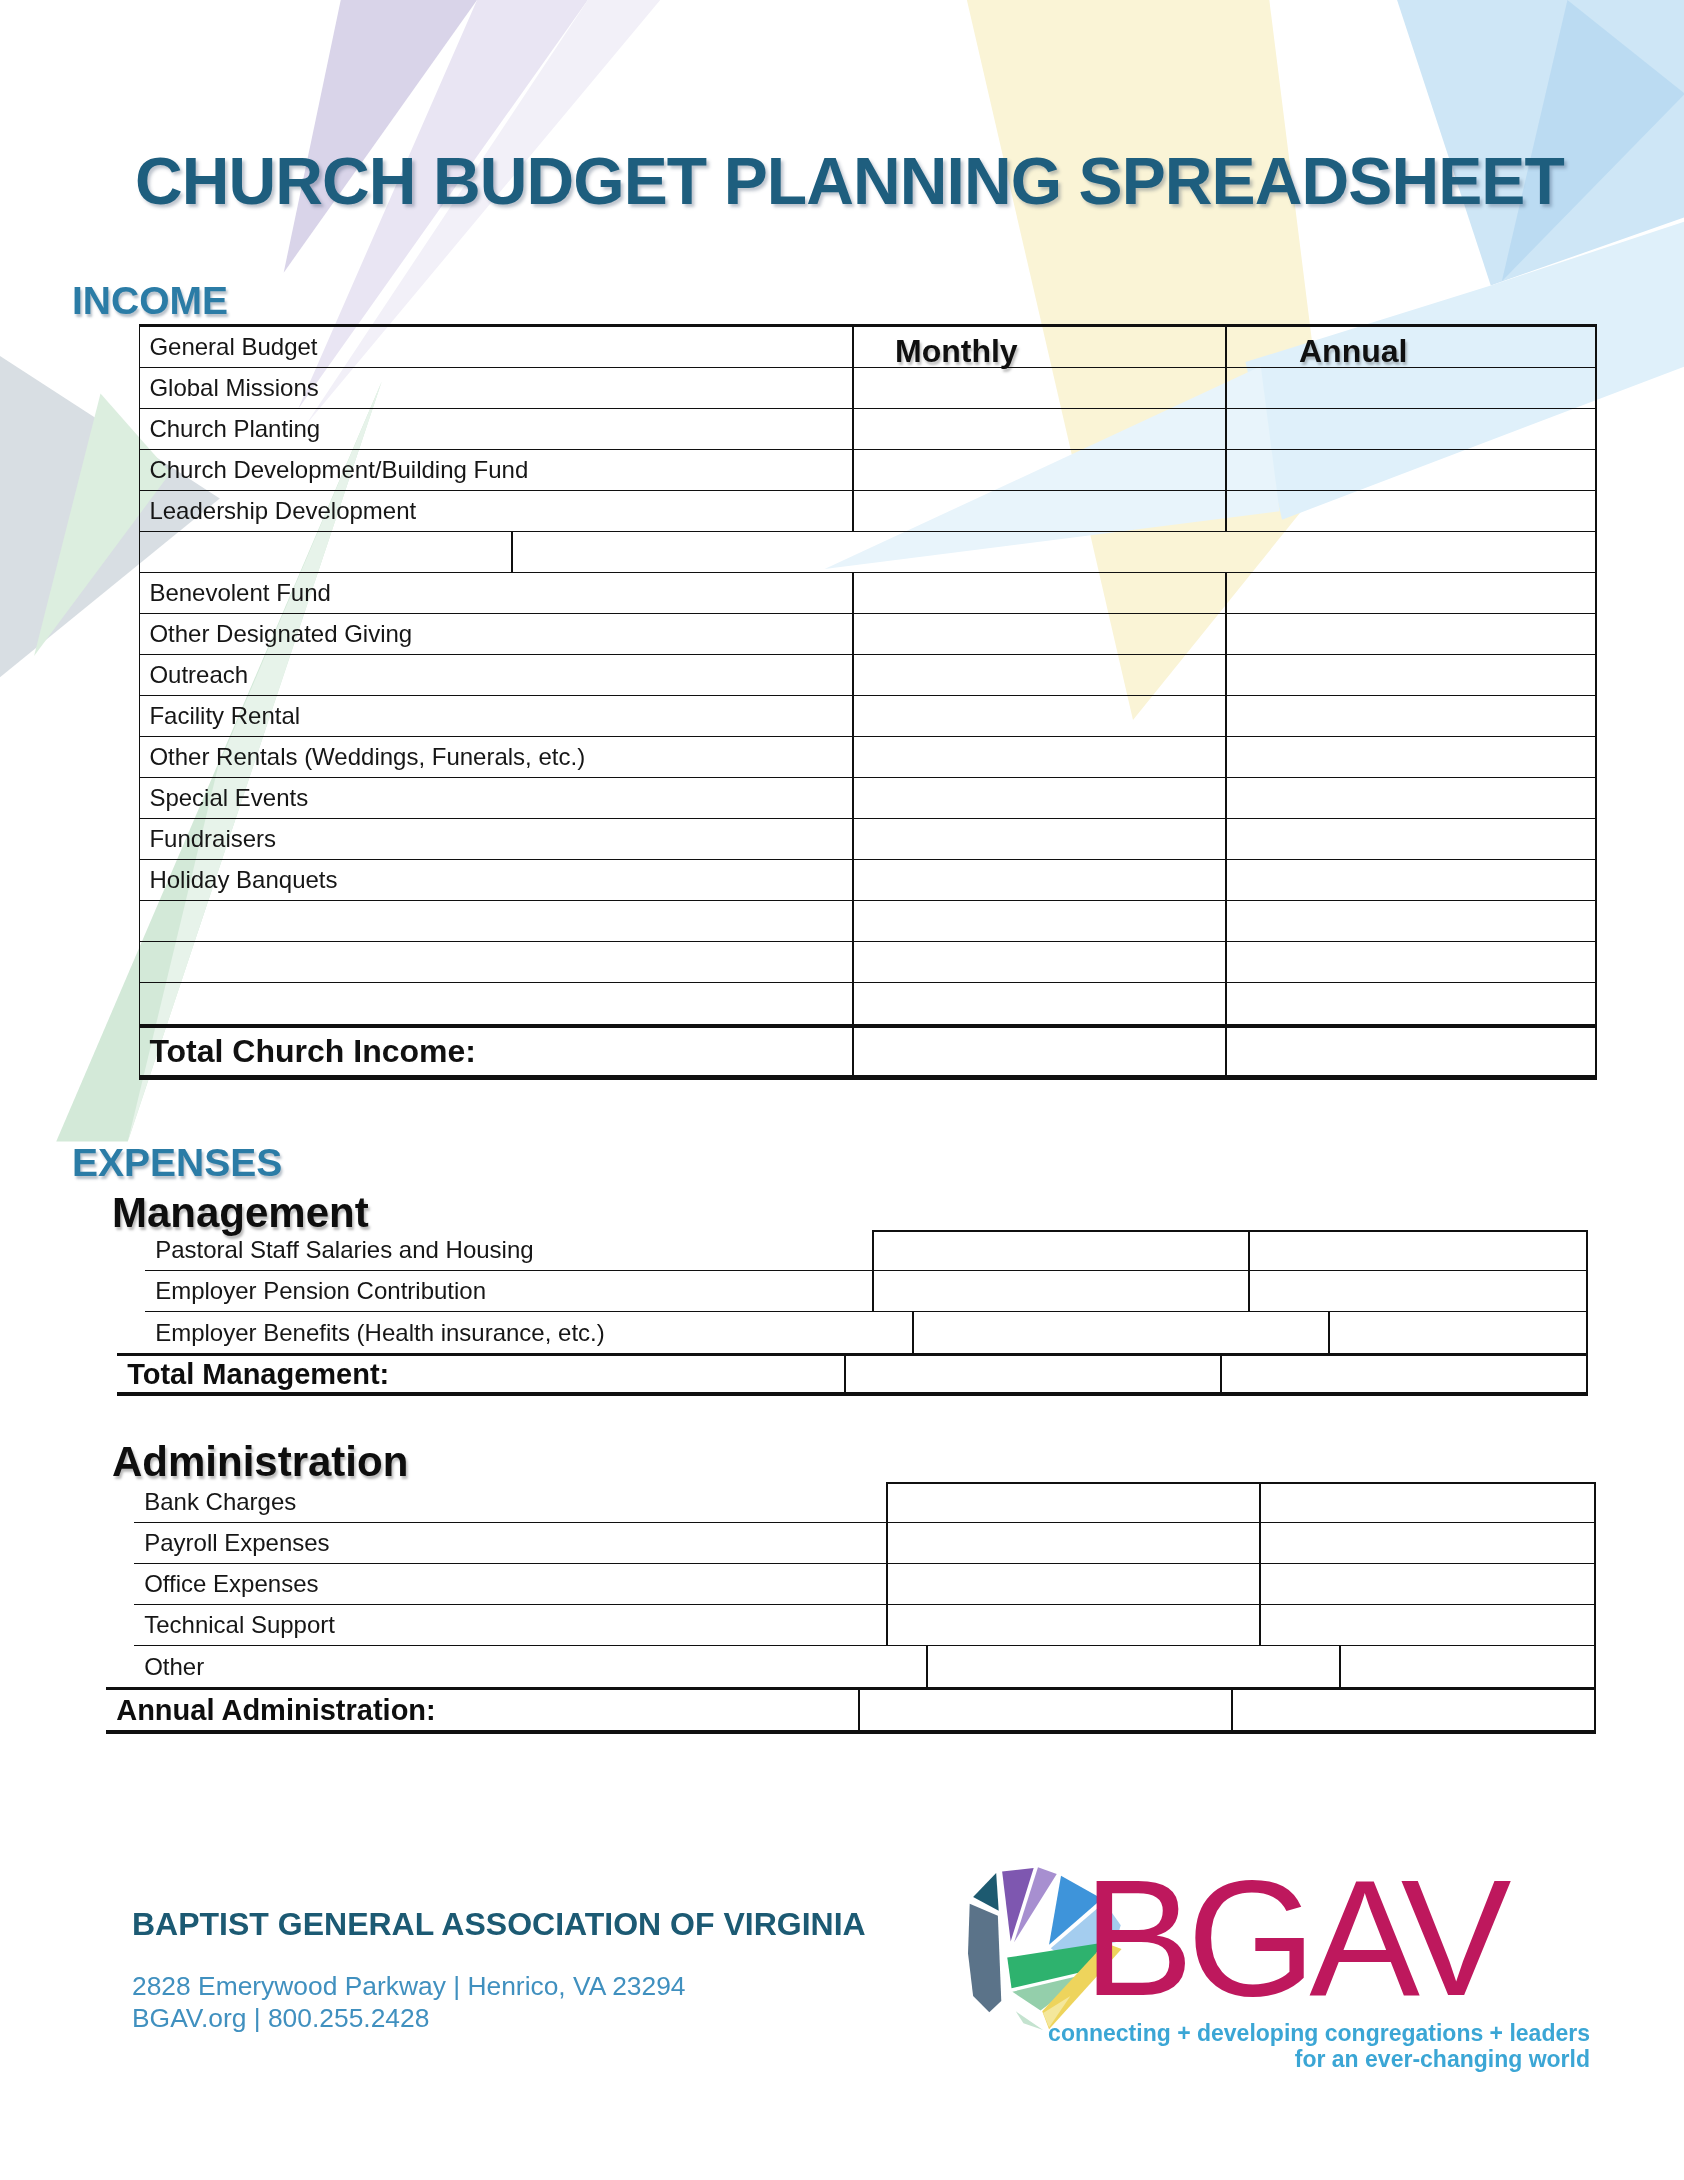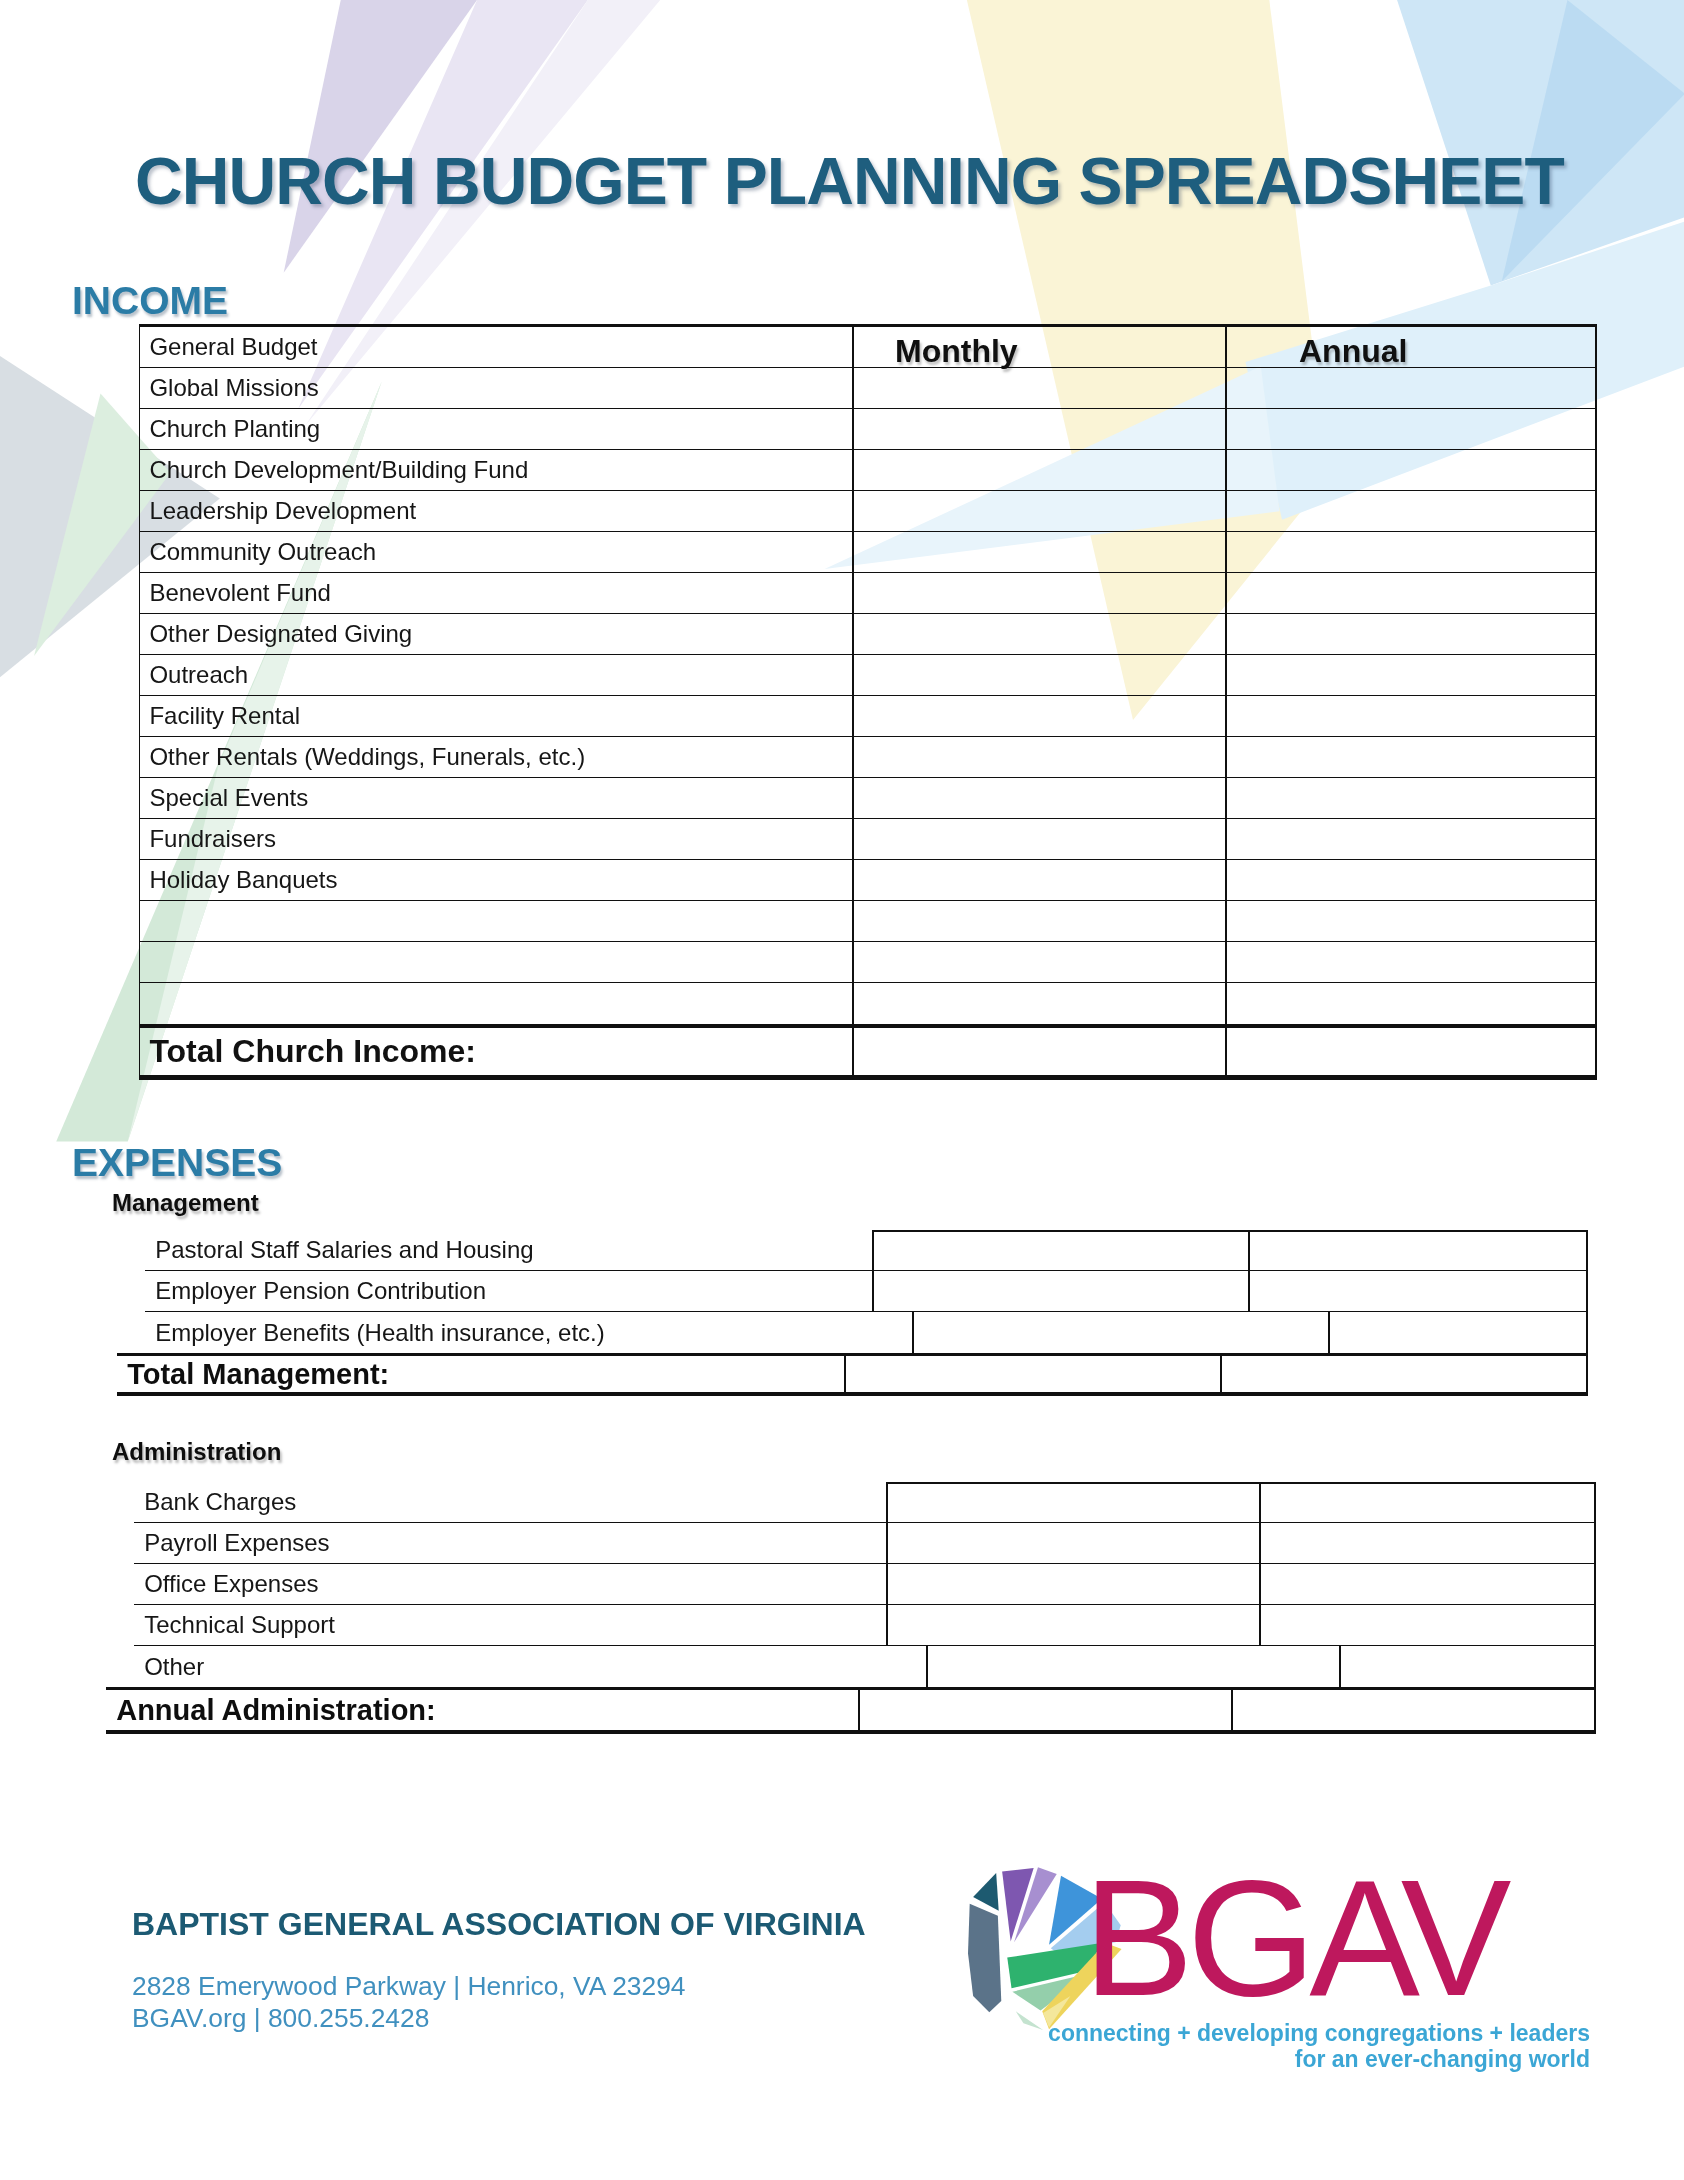--- a/index.html
+++ b/index.html
@@ -29,21 +29,21 @@
   #income-heading{left:72px;top:279px;}
   #expenses-heading{left:72px;top:1141px;}
   .col-h{
     font-size:32px;font-weight:bold;color:#101010;white-space:nowrap;
     text-shadow:1.7px 2.6px 2.6px rgba(0,0,0,.25);
     margin-top:48px;
   }
   #monthly-h{left:895px;top:285px;}
   #annual-h{left:1299px;top:285px;}
   .sub-h{
-    font-size:24px;font-weight:bold;color:#0e0e0e;white-space:nowrap;
+    font-size:42px;font-weight:bold;color:#0e0e0e;white-space:nowrap;
     text-shadow:1.7px 2.6px 2.6px rgba(0,0,0,.28);
   }
   #management-heading{left:112px;top:1189px;}
   #administration-heading{left:112px;top:1438px;}
 
   
   #income-table{
     left:139px;top:324px;width:1458px;
     border-top:3.4px solid #101010;
     border-left:1.7px solid #101010;
@@ -155,21 +155,20 @@
       <div class="c-label">Church Development/Building Fund</div>
       <div class="c-m"></div>
       <div class="c-a"></div>
     </div>
     <div class="irow">
       <div class="c-label">Leadership Development</div>
       <div class="c-m"></div>
       <div class="c-a"></div>
     </div>
     <div class="irow">
-      <div class="c-label">Community Outreach</div>
       <div class="c-m"></div>
       <div class="c-a"></div>
     </div>
     <div class="irow">
       <div class="c-label">Benevolent Fund</div>
       <div class="c-m"></div>
       <div class="c-a"></div>
     </div>
     <div class="irow">
       <div class="c-label">Other Designated Giving</div>

